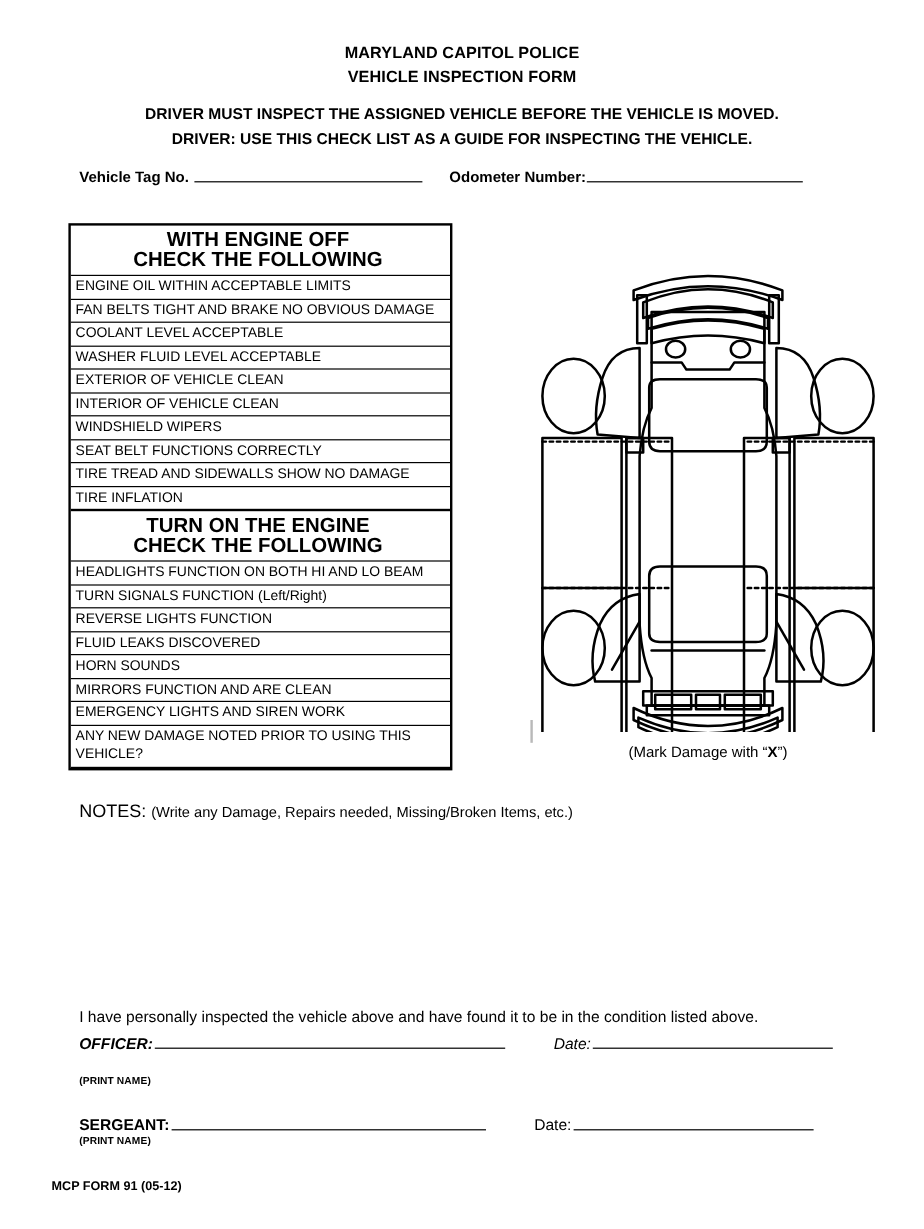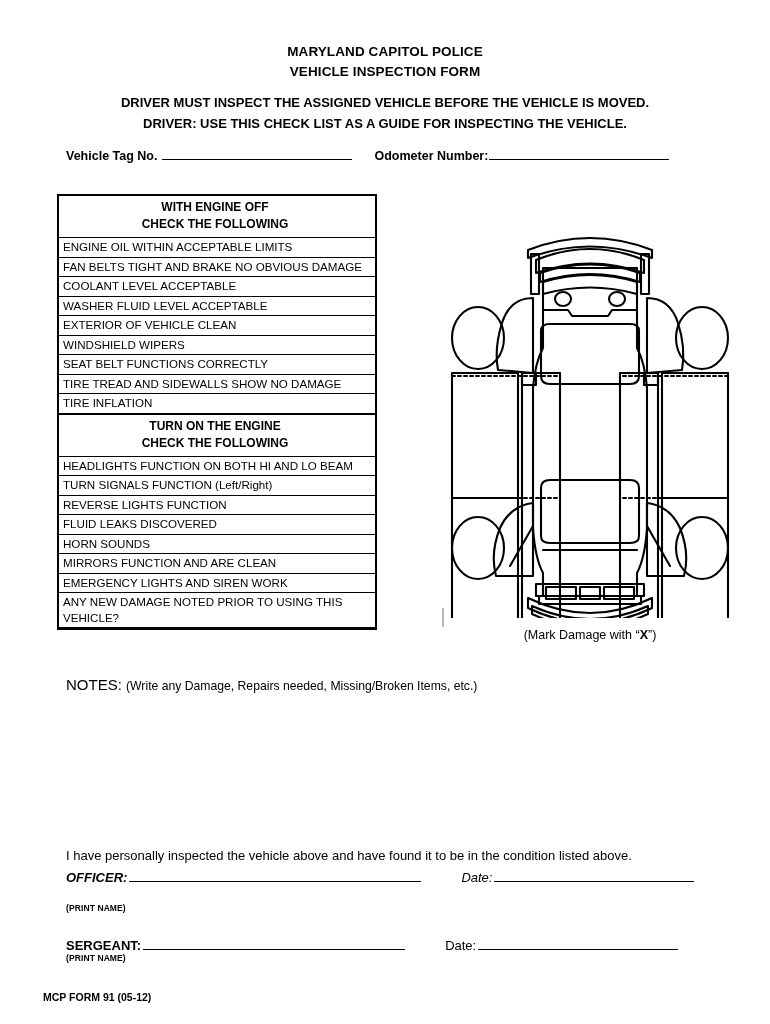--- a/index.html
+++ b/index.html
@@ -8,21 +8,21 @@
   body {
     width: 770px;
     height: 1024px;
     background: #ffffff;
     font-family: "Liberation Sans", sans-serif;
     color: #000000;
     position: relative;
     overflow: hidden;
   }
 
-  .page { position: relative; width: 770px; height: 724px; margin-top: 8px; }
+  .page { position: relative; width: 770px; height: 724px; }
 
   
   .title-block {
     position: absolute;
     left: 0; right: 0; top: 34px;
     text-align: center;
   }
   .title-line {
     font-size: 13.5px;
     font-weight: bold;
@@ -80,21 +80,21 @@
     border-bottom: 1.3px solid #000;
     font-size: 11.6px;
     line-height: 15.5px;
     padding: 1px 4px 2px 4px;
     vertical-align: top;
   }
   .checklist tr:first-child td { border-top: none; }
   .sec-head td {
     text-align: center;
     font-weight: bold;
-    font-size: 12px;
+    font-size: 17px;
     padding: 3px 8px 4px 4px;
     line-height: 17px;
     border-top: 2.2px solid #000;
     border-bottom: 1.6px solid #000;
   }
   .checklist tr:first-child.sec-head td { border-top: none; }
   .sec-head .sh1 { display: block; }
   .sec-head .sh2 { display: block; }
   .item-2line { line-height: 15.5px; }
 
@@ -215,20 +215,23 @@
             <td>FAN BELTS TIGHT AND BRAKE NO OBVIOUS DAMAGE</td>
           </tr>
         <tr>
             <td>COOLANT LEVEL ACCEPTABLE</td>
           </tr>
         <tr>
             <td>WASHER FLUID LEVEL ACCEPTABLE</td>
           </tr>
         <tr>
             <td>EXTERIOR OF VEHICLE CLEAN</td>
+          </tr>
+        <tr>
+            <td>INTERIOR OF VEHICLE CLEAN</td>
           </tr>
         <tr>
             <td>WINDSHIELD WIPERS</td>
           </tr>
         <tr>
             <td>SEAT BELT FUNCTIONS CORRECTLY</td>
           </tr>
         <tr>
             <td>TIRE TREAD AND SIDEWALLS SHOW NO DAMAGE</td>
           </tr>

